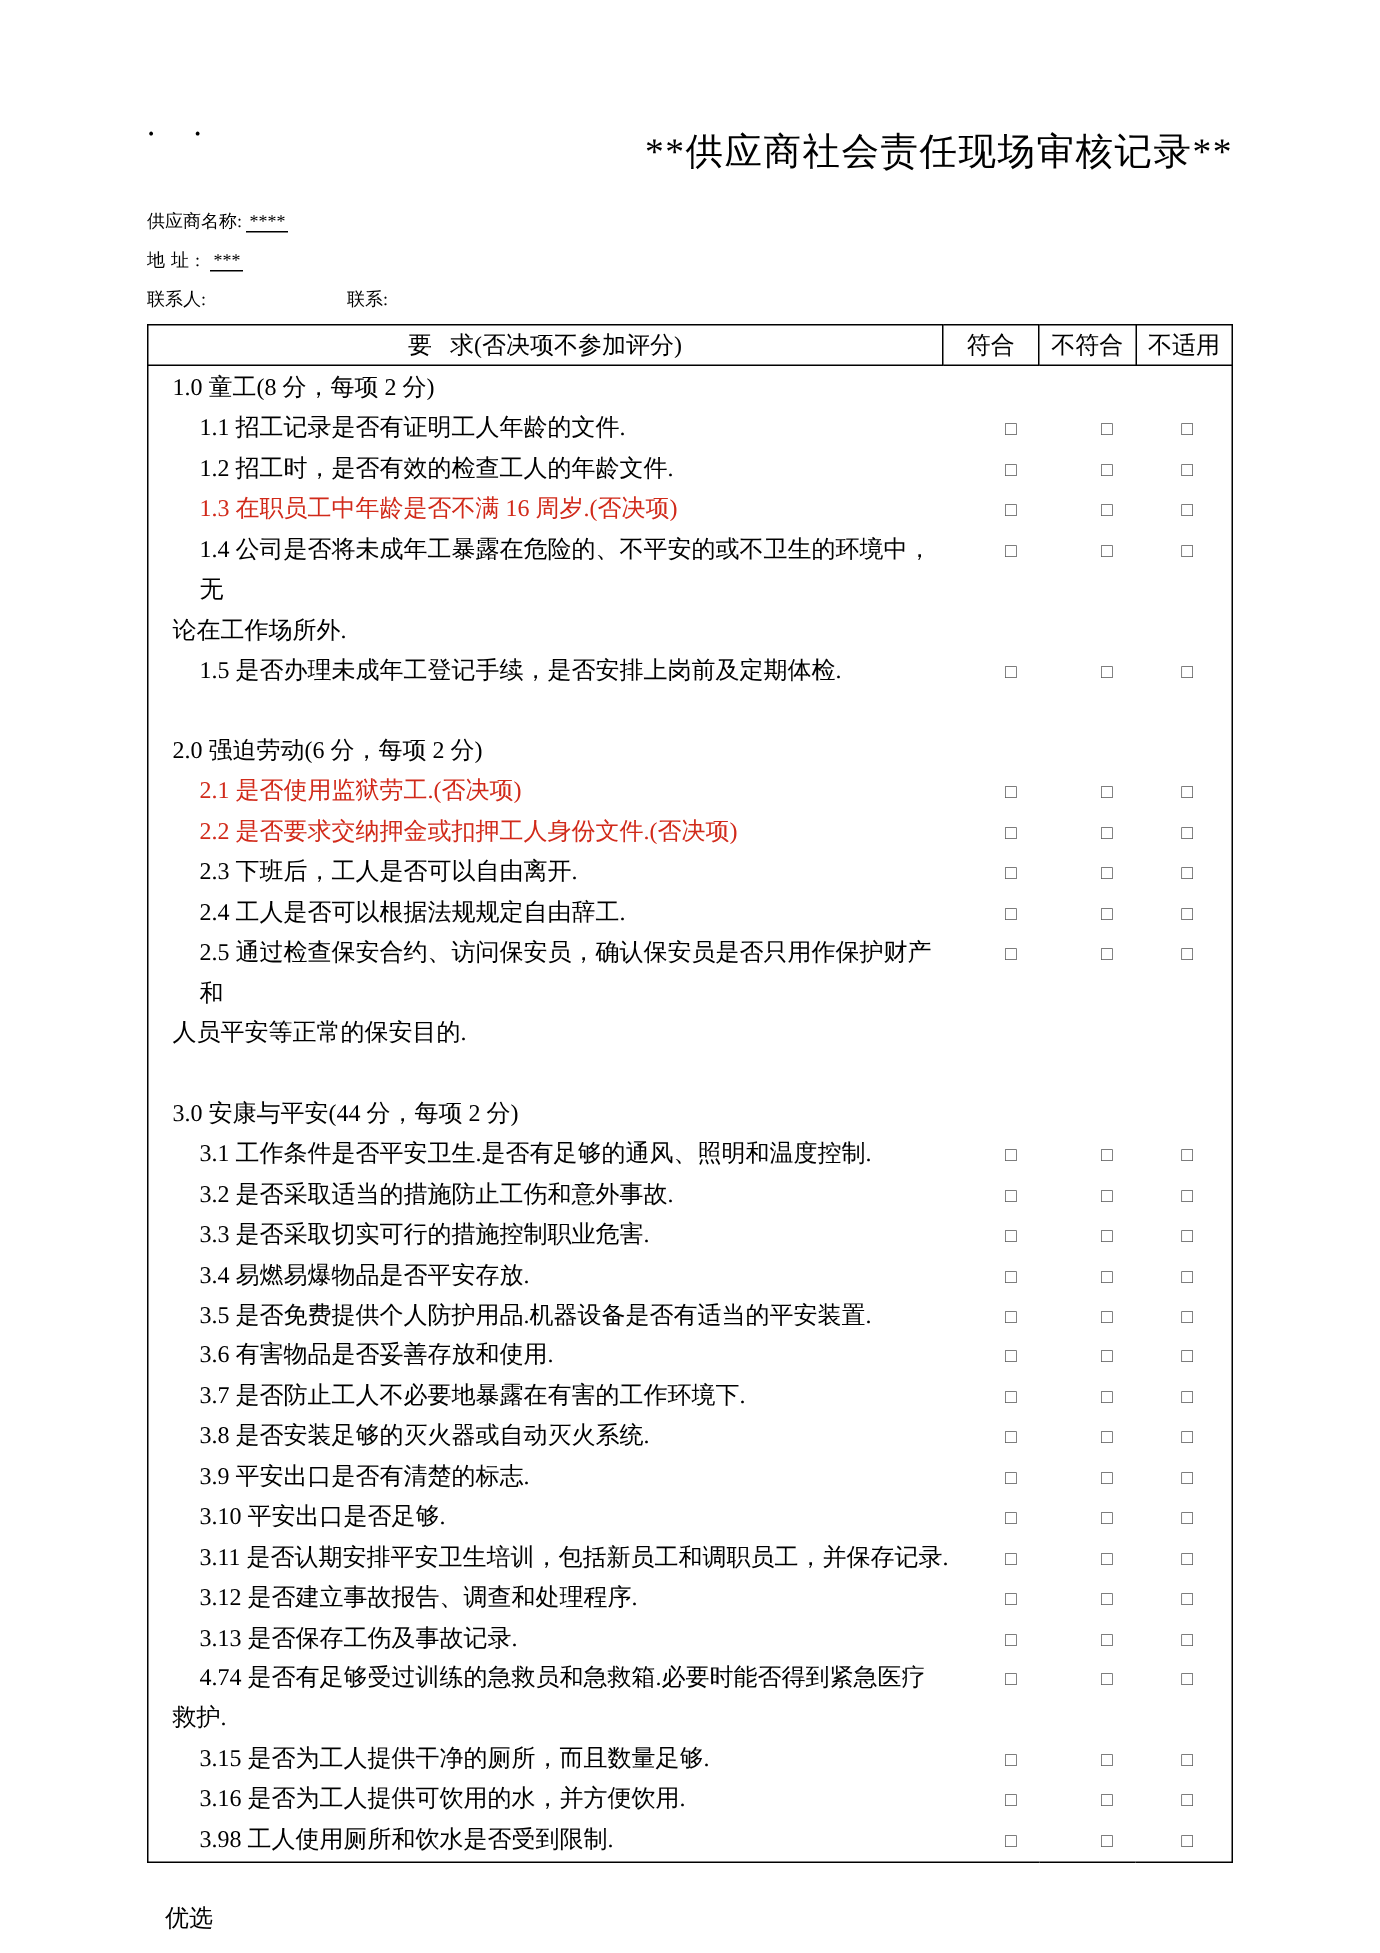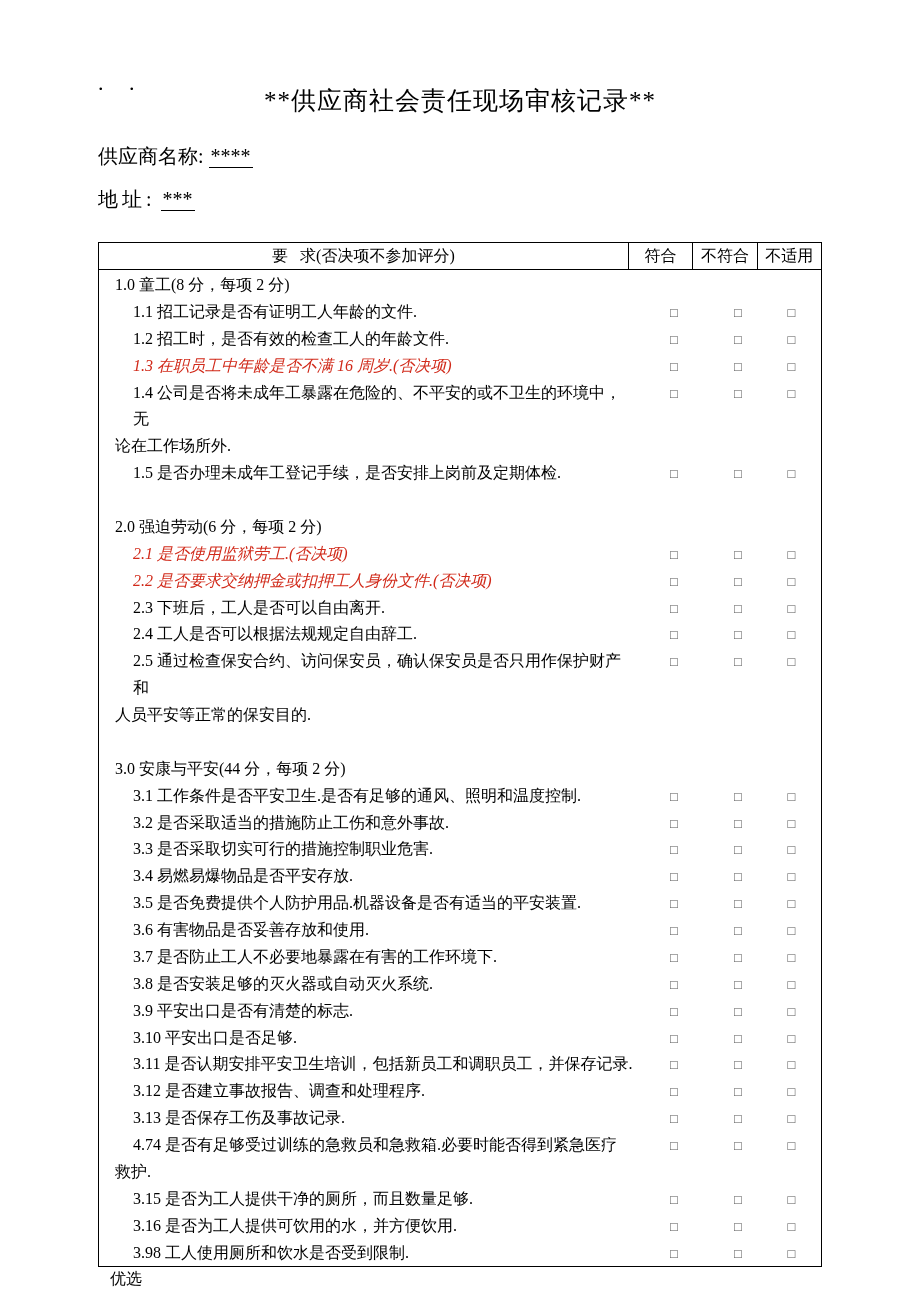--- a/index.html
+++ b/index.html
@@ -1,54 +1,59 @@
 <!DOCTYPE html>
 <html><head>
 <meta charset="utf-8">
 <style>
   body{margin:0;font-family:"SimSun","STSong",serif;background:#fff;color:#000}
   .page{width:920px;min-height:1302px;box-sizing:border-box;padding:70px 98px 20px 98px;position:relative}
   .dots{height:6px;margin-bottom:4px}
   .dots span{font-size:22px;word-spacing:20px}
-  .title{text-align:center;font-size:25px;letter-spacing:1px;margin:8px 0 18px}
-  .meta{font-size:20px;line-height:2.15}
+  .title{text-align:right;font-size:25px;letter-spacing:1px;margin:8px 0 18px}
+  .meta{font-size:12px;line-height:2.15}
   .meta .label{letter-spacing:4px}
   .ul{border-bottom:1px solid #000;padding:0 2px}
-  .tbl{width:100%;border-collapse:collapse;margin-top:21px;font-size:16px}
+  .tbl{width:100%;border-collapse:collapse;margin-top:4px;font-size:16px}
   .tbl td{border:1px solid #000;vertical-align:top;padding:0}
   .tbl thead td{text-align:center;height:26px;vertical-align:middle}
   .colreq{width:535px}
   .colchk{width:64px;text-align:center}
   .bodycell{padding:2px 8px 0 8px;line-height:1.68}
   .row{display:flex}
   .row .req{flex:0 0 519px;padding:0 8px 0 8px}
   .row .req .it{padding-left:18px;text-indent:0}
   .row .req .sec{padding-left:0}
   .row .ck{flex:0 0 64px;text-align:center}
   .row .ck:last-child{flex:1}
-  .veto{color:#d12a1a;font-style:italic}
+  .veto{color:#d12a1a;}
   .box{font-family:"Segoe UI Symbol","Arial",sans-serif;font-size:13px;color:#555}
   .footer{position:absolute;bottom:12px;left:110px;font-size:16px}
 </style>
 </head>
 <body>
 <div class="page">
 
 <div class="dots"><span>. .</span></div>
 
 <div class="title">**供应商社会责任现场审核记录**</div>
 
 <div class="meta">
   <div>
     <span>供应商名称:</span>
     <span class="ul">****</span>
   </div>
   <div>
     <span class="label">地址:</span>
     <span class="ul">***</span>
+  </div>
+  <div>
+    <span>联系人:</span>
+    <span style="display:inline-block;width:88px"></span>
+    <span>联系:</span>
   </div>
 </div>
 
 <table class="tbl">
 <thead>
   <tr>
     <td class="colreq">
       <span style="letter-spacing:12px">要</span><span>求(否决项不参加评分)</span>
     </td>
     <td class="colchk">符合</td>

